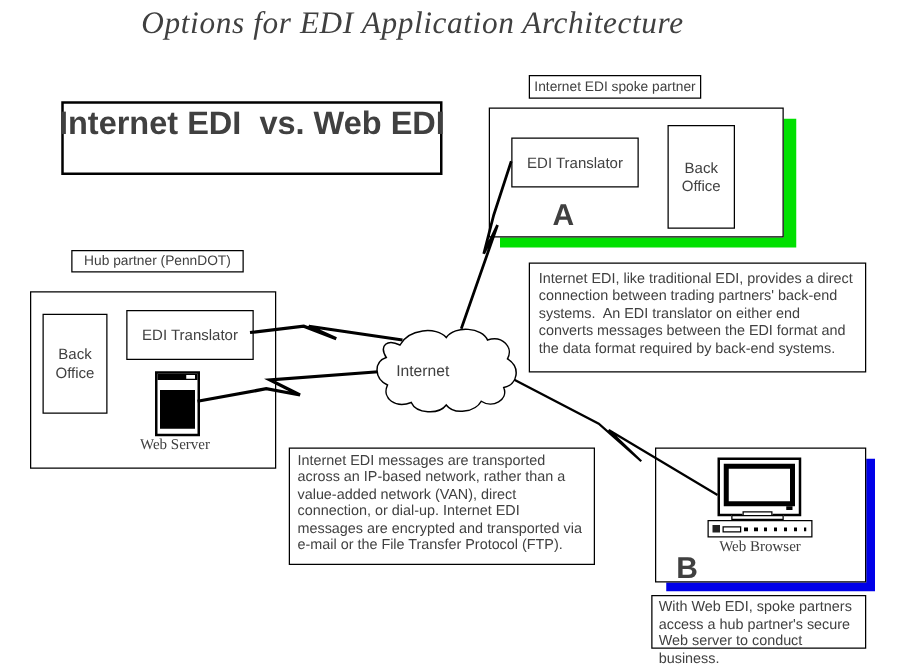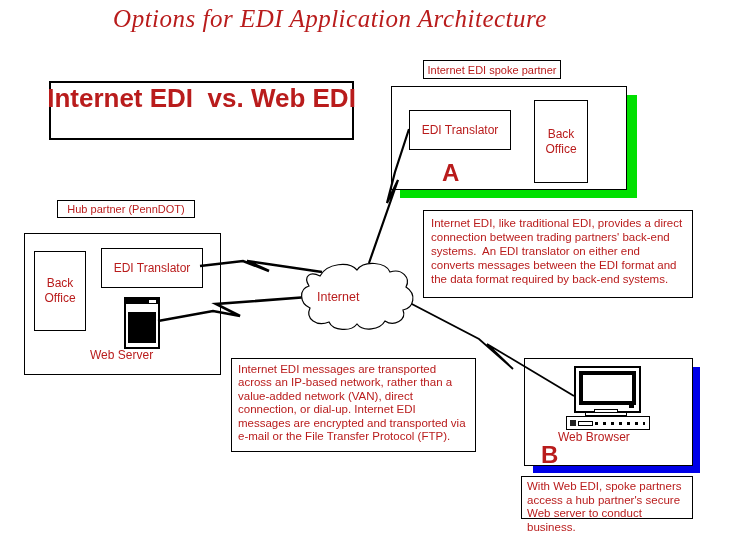--- a/index.html
+++ b/index.html
@@ -1,18 +1,18 @@
 <!DOCTYPE html>
 <html><head>
 <meta charset="utf-8">
 <style>
   html,body{margin:0;padding:0;background:#fff;}
   #stage{
     position:relative;width:735px;height:536px;background:#ffffff;
-    font-family:"Liberation Sans",sans-serif;color:#b91c1c;overflow:hidden;
+    font-family:"Liberation Sans",sans-serif;color:#404040;overflow:hidden;
   }
   .abs{position:absolute;}
   .page-title{
     left:95px;top:5px;width:470px;text-align:center;
     font-family:"Liberation Serif",serif;font-style:italic;
     font-size:25px;letter-spacing:0.5px;
   }
   .heading-box{
     left:49px;top:81px;width:301px;height:55px;
     border:2px solid #000;background:#fff;
@@ -32,21 +32,21 @@
     text-align:center;font-size:12px;line-height:15px;
   }
   .letter{position:absolute;font-size:24px;font-weight:800;line-height:1;}
   .note-box{
     border:1.3px solid #000;background:#fff;z-index:2;
     font-size:11.5px;line-height:14px;padding:5px 7px;
     white-space:pre-wrap;box-sizing:border-box;
   }
   .note-transport{line-height:13.4px;padding:4px 6px;}
   .note-webedi{line-height:13.5px;padding:3px 5px;}
-  .caption{position:absolute;font-size:12px;text-align:left;}
+  .caption{position:absolute;font-size:12px;text-align:center;font-family:Liberation Serif, serif;}
   #overlay{position:absolute;left:0;top:0;z-index:3;pointer-events:none;}
   .cloud-label{left:317px;top:290px;width:80px;text-align:left;font-size:12.5px;z-index:4;}
 
   
   .ws-icon{border:2px solid #000;background:#fff;}
   .ws-bar{position:absolute;left:0;top:0;right:0;height:5px;background:#000;}
   .ws-notch{position:absolute;right:2px;top:1px;width:7px;height:3px;background:#fff;}
   .ws-block{position:absolute;left:2px;right:2px;top:13px;bottom:4px;background:#000;}
 
   

